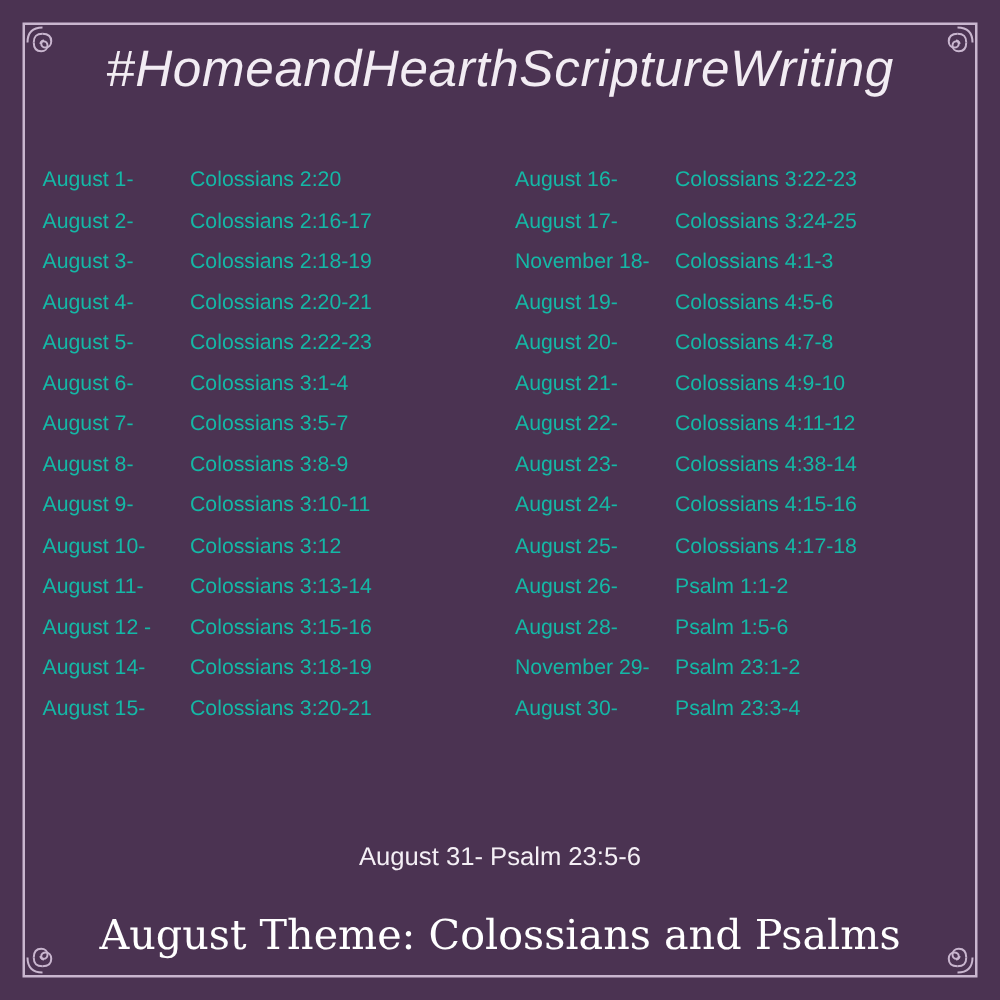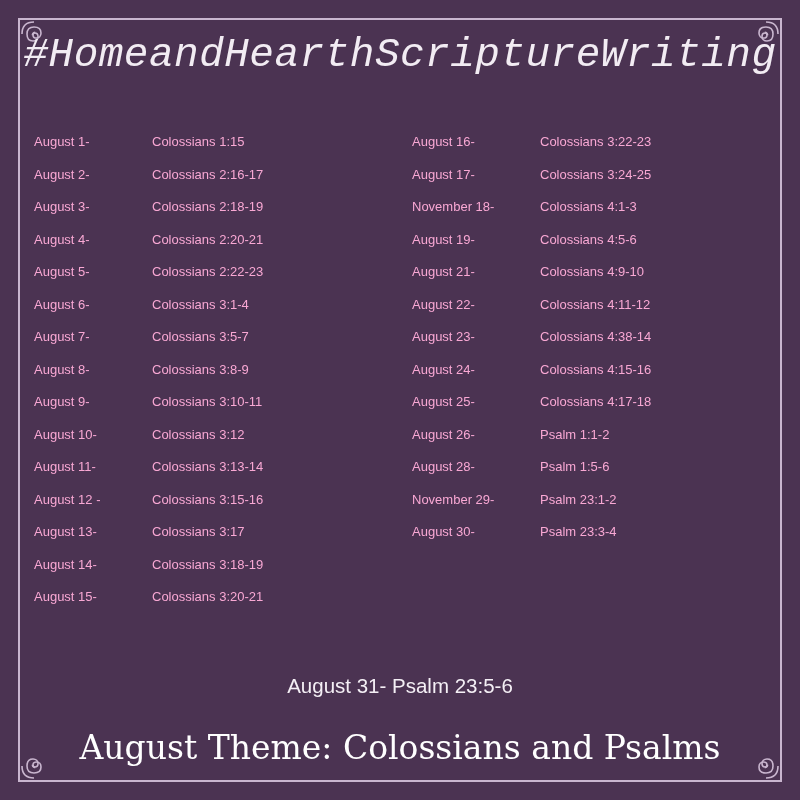--- a/index.html
+++ b/index.html
@@ -42,21 +42,21 @@
   .corner.tr { right: 20px; top: 20px;  transform: scaleX(-1); }
   .corner.bl { left: 20px;  bottom: 20px; transform: scaleY(-1); }
   .corner.br { right: 20px; bottom: 20px; transform: scale(-1,-1); }
 
   .title {
     position: absolute;
     top: 32px;
     left: 0;
     width: 800px;
     text-align: center;
-    font-family: Liberation Mono, monospace;
+    font-family: Liberation Sans, sans-serif;
     font-style: italic;
     font-size: 41px;
     color: #f2ecf3;
     letter-spacing: 0.5px;
     white-space: nowrap;
   }
 
   .columns {
     position: absolute;
     top: 134px;
@@ -65,22 +65,22 @@
     display: flex;
     justify-content: space-between;
   }
   .col {
     width: 362px;
   }
   .entry {
     display: flex;
     align-items: baseline;
     height: 32.5px;
-    font-size: 13px;
-    color: #f9a8d4;
+    font-size: 17px;
+    color: #14b8a6;
     white-space: nowrap;
     justify-content: flex-end;
   }
   .entry .date {
     width: 118px;
     flex: 0 0 118px;
   }
   .entry .ref {
     flex: 1 1 auto;
   }
@@ -151,21 +151,21 @@
     </svg>
   </div>
 
   <div class="title">#HomeandHearthScriptureWriting</div>
 
   <div class="columns">
 
     <div class="col left">
       <div class="entry">
         <span class="date">August  1-</span>
-        <span class="ref">Colossians 1:15</span>
+        <span class="ref">Colossians 2:20</span>
       </div>
       <div class="entry">
         <span class="date">August  2-</span>
         <span class="ref">Colossians 2:16-17</span>
       </div>
       <div class="entry">
         <span class="date">August  3-</span>
         <span class="ref">Colossians 2:18-19</span>
       </div>
       <div class="entry">
@@ -198,24 +198,20 @@
       </div>
       <div class="entry">
         <span class="date">August  11-</span>
         <span class="ref">Colossians 3:13-14</span>
       </div>
       <div class="entry">
         <span class="date">August  12 -</span>
         <span class="ref">Colossians 3:15-16</span>
       </div>
       <div class="entry">
-        <span class="date">August  13-</span>
-        <span class="ref">Colossians 3:17</span>
-      </div>
-      <div class="entry">
         <span class="date">August  14-</span>
         <span class="ref">Colossians 3:18-19</span>
       </div>
       <div class="entry">
         <span class="date">August  15-</span>
         <span class="ref">Colossians 3:20-21</span>
       </div>
     </div>
 
     <div class="col right">
@@ -229,20 +225,24 @@
       </div>
       <div class="entry">
         <span class="date">November  18-</span>
         <span class="ref">Colossians 4:1-3</span>
       </div>
       <div class="entry">
         <span class="date">August  19-</span>
         <span class="ref">Colossians 4:5-6</span>
       </div>
       <div class="entry">
+        <span class="date">August  20-</span>
+        <span class="ref">Colossians 4:7-8</span>
+      </div>
+      <div class="entry">
         <span class="date">August  21-</span>
         <span class="ref">Colossians 4:9-10</span>
       </div>
       <div class="entry">
         <span class="date">August  22-</span>
         <span class="ref">Colossians 4:11-12</span>
       </div>
       <div class="entry">
         <span class="date">August  23-</span>
         <span class="ref">Colossians 4:38-14</span>

